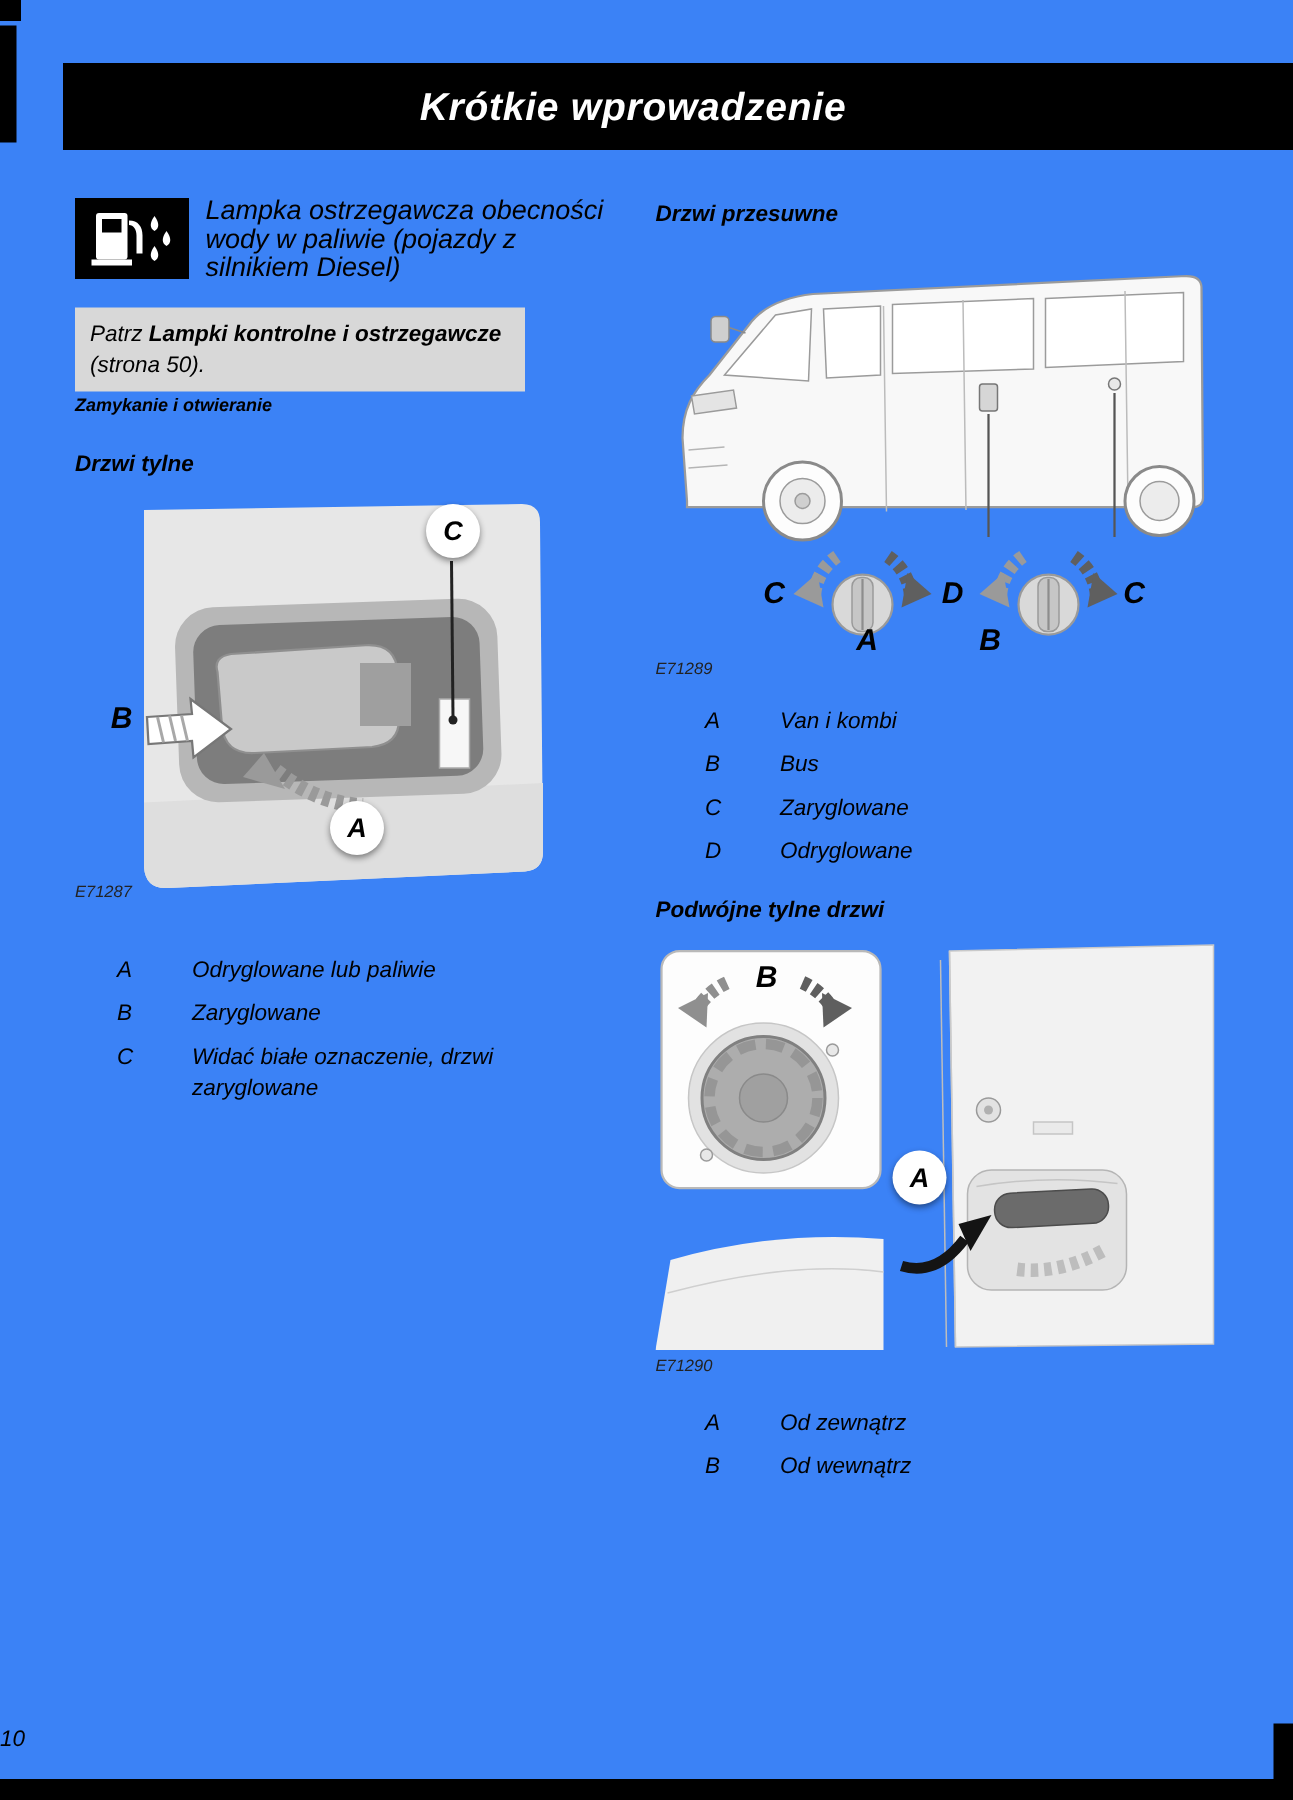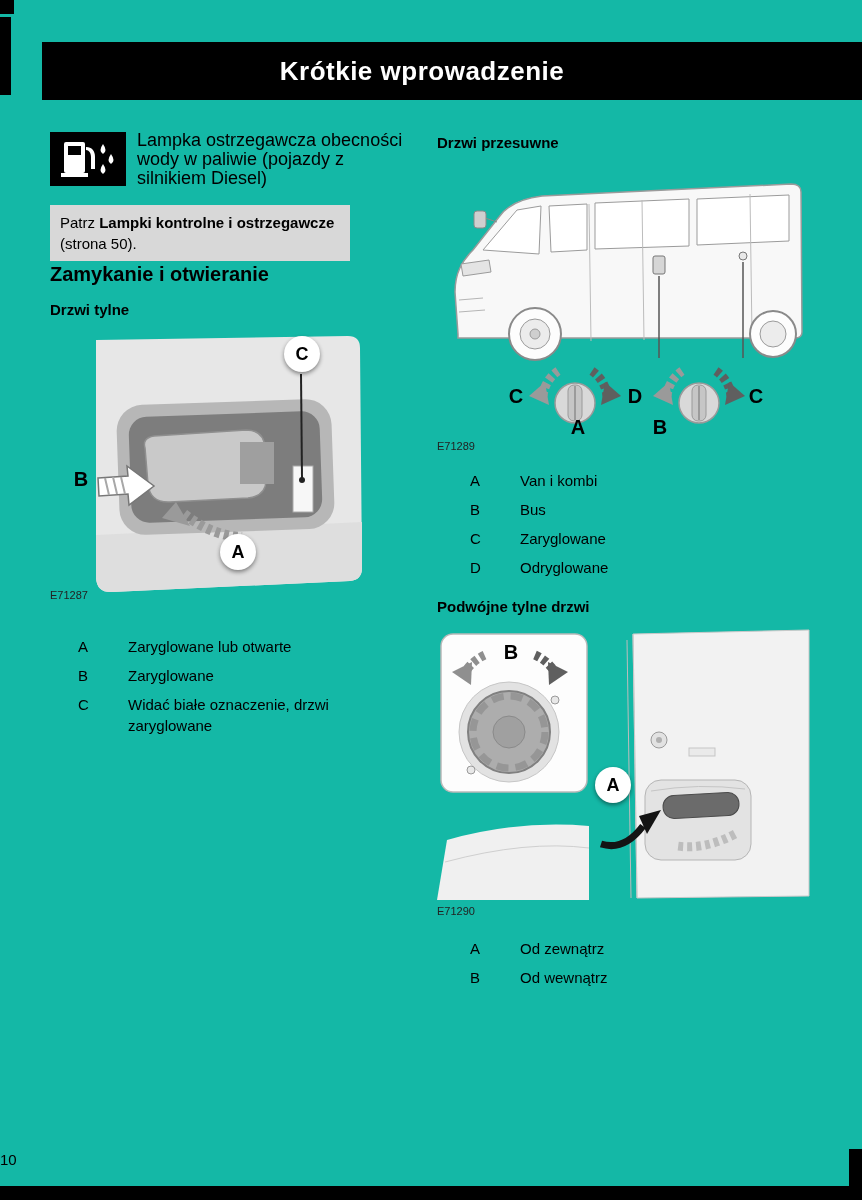--- a/index.html
+++ b/index.html
@@ -1,36 +1,36 @@
 <!DOCTYPE html>
 <html><head>
 <meta charset="utf-8">
 <style>
   * { margin:0; padding:0; box-sizing:border-box; }
   html,body { background:#ffffff; }
   body { font-family:"Liberation Sans", sans-serif; color:#000; }
-  .page { position:relative; width:862px; height:1200px; background:#14b8a6; overflow:hidden; }
+  .page { position:relative; width:862px; height:1200px; background:#3b82f6; overflow:hidden;font-style:italic; }
 
   
   .mark { background:#000; position:absolute; }
 
   
   .header { position:absolute; left:42px; top:42px; width:820px; height:58px; background:#000;
             display:flex; align-items:center; justify-content:center; padding-right:60px; }
   .header-title { color:#fff; font-size:26px; font-weight:bold; letter-spacing:0.5px; }
 
   
   .warn-icon-box { position:absolute; left:50px; top:132px; width:76px; height:54px; background:#000;
                    display:flex; align-items:center; justify-content:center; }
   .warn-text { position:absolute; left:137px; top:131px; width:268px; font-size:18px; line-height:19px; }
 
   .note-box { position:absolute; left:50px; top:205px; width:300px; background:#d8d8d8;
               padding:7px 10px; font-size:15px; line-height:21px; }
 
-  .h-section { position:absolute; font-size:20px; font-weight:bold; }
+  .h-section { position:absolute; font-size:12px; font-weight:bold; }
   .h-sub { position:absolute; font-size:15px; font-weight:bold; }
 
   .fig { position:absolute; }
   .fig svg { display:block; }
   .caption { position:absolute; font-size:11px; color:#222; }
 
   .callout-circle { position:absolute; width:36px; height:36px; border-radius:50%; background:#fff;
                     box-shadow:0 2px 4px rgba(0,0,0,0.45); display:flex; align-items:center;
                     justify-content:center; font-size:18px; font-weight:bold; }
   .fig-letter { position:absolute; width:26px; text-align:center; font-size:20px; font-weight:bold; }
@@ -102,21 +102,21 @@
     </svg>
     <div class="callout-circle" style="left:234px;top:6px;">C</div>
     <div class="fig-letter" style="left:18px;top:138px;">B</div>
     <div class="callout-circle" style="left:170px;top:204px;">A</div>
   </div>
   <div class="caption" style="left:50px;top:589px;">E71287</div>
 
   <div class="legend" style="left:78px;top:636px;width:302px;">
     <div class="legend-row">
       <span class="legend-key">A</span>
-      <span class="legend-text">Zaryglowane lub otwarte</span>
+      <span class="legend-text">Odryglowane lub paliwie</span>
     </div>
     <div class="legend-row">
       <span class="legend-key">B</span>
       <span class="legend-text">Zaryglowane</span>
     </div>
     <div class="legend-row">
       <span class="legend-key">C</span>
       <span class="legend-text">Widać białe oznaczenie, drzwi zaryglowane</span>
     </div>
   </div>

